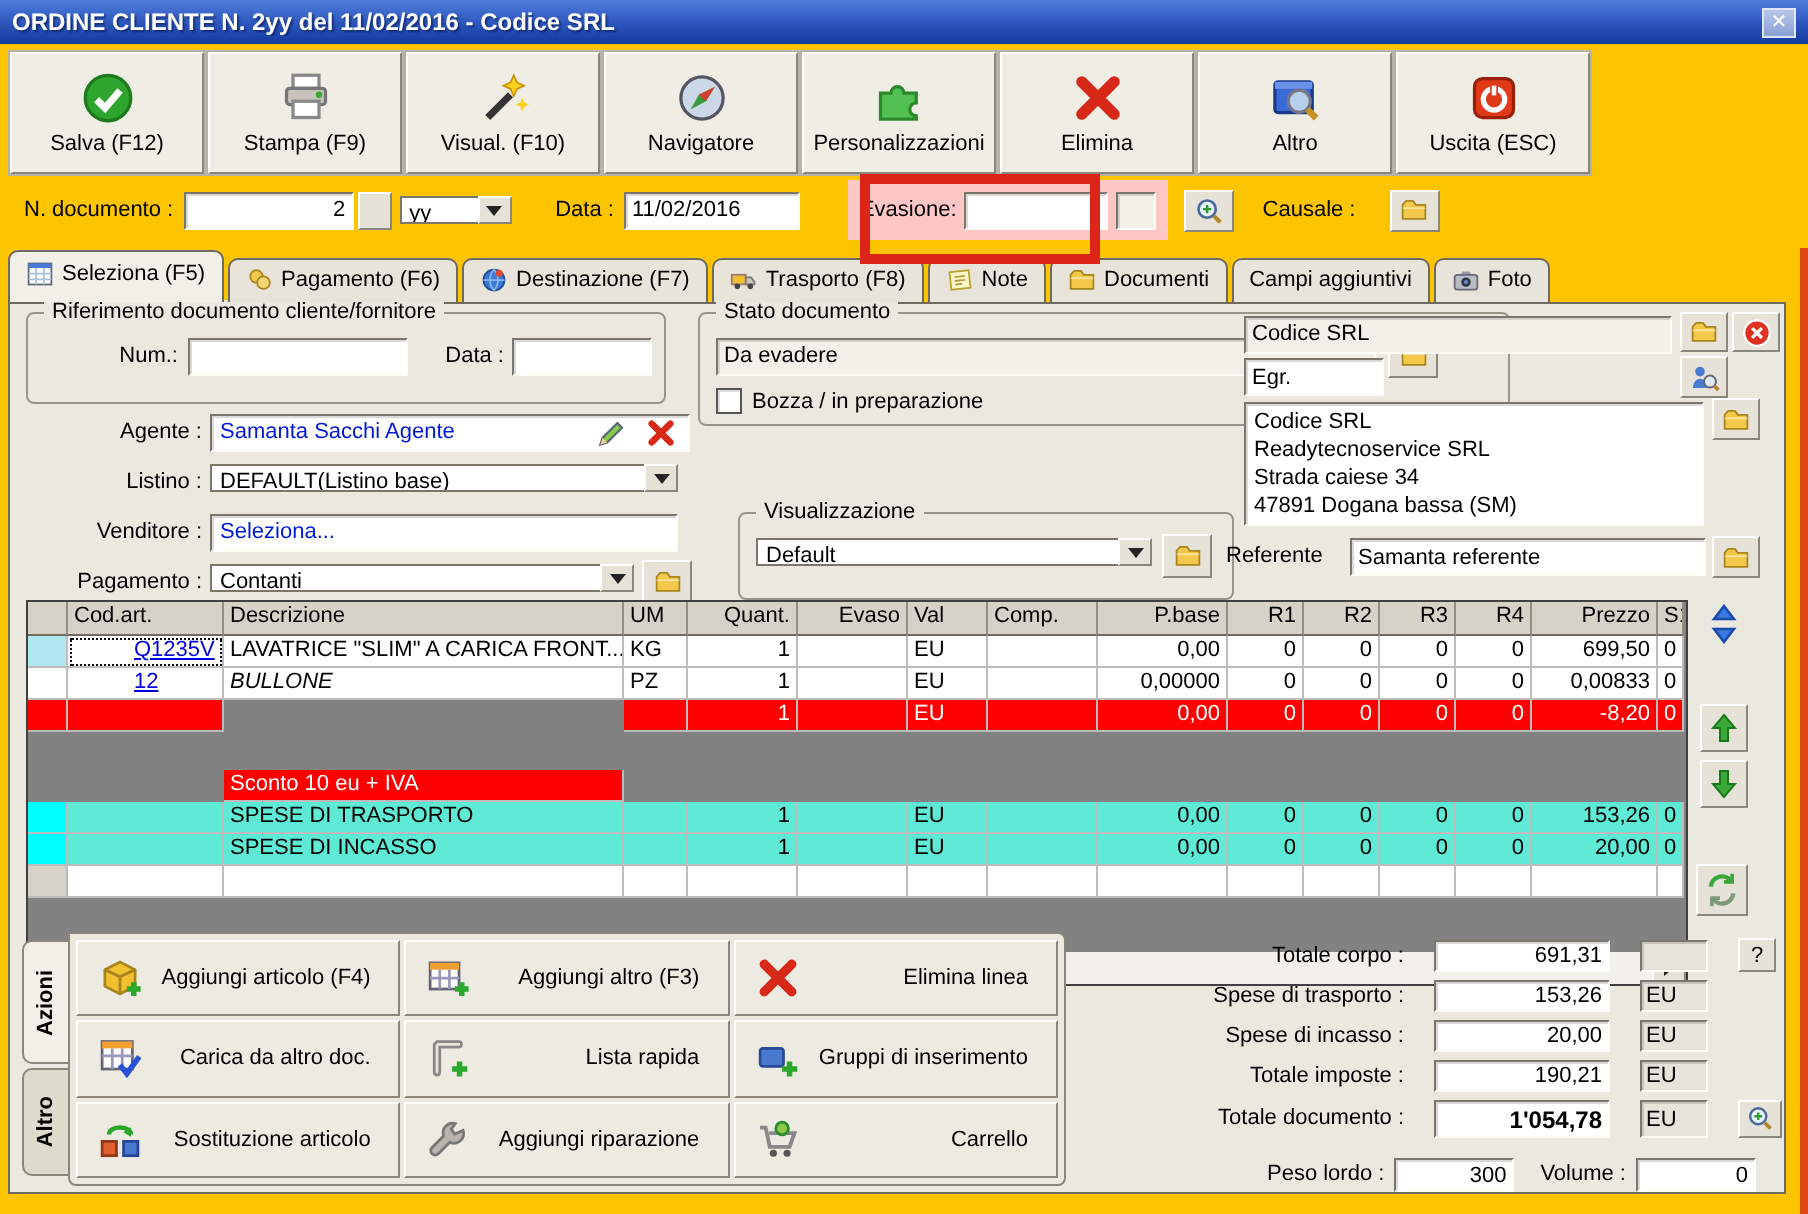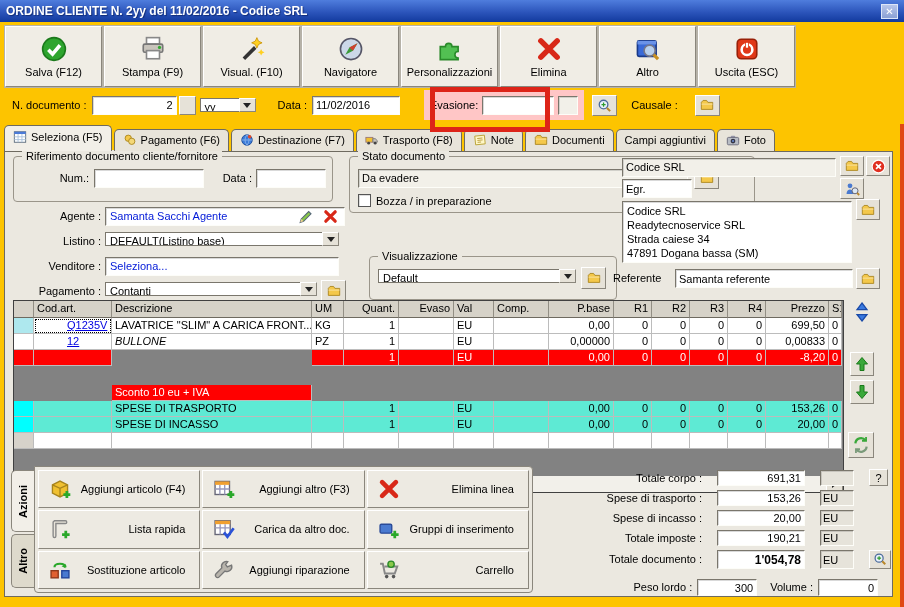--- a/index.html
+++ b/index.html
@@ -677,36 +677,36 @@
           <span class="ic" style="width: 22px; height: 22px;">
             <svg viewBox="0 0 16 16">
               <path d="M3 3L13 13M13 3L3 13" stroke="#d82818" stroke-width="3.4" stroke-linecap="round"></path>
             </svg>
           </span>
           <span class="lbl">Elimina linea</span>
         </div>
         <div class="act-btn">
           <span class="ic" style="width: 22px; height: 22px;">
             <svg viewBox="0 0 16 16">
-              <path d="M4 2h8c1.2 0 1.2 2 0 2H5v9c0 1.6-2 1.6-2 0V3z" fill="#e8e4da" stroke="#888"></path>
-              <path d="M9.5 12h5.5M12.2 9.3v5.4" stroke="#2aa82a" stroke-width="2"></path>
-            </svg>
-          </span>
-          <span class="lbl">Lista rapida</span>
-        </div>
-        <div class="act-btn">
-          <span class="ic" style="width: 22px; height: 22px;">
-            <svg viewBox="0 0 16 16">
               <rect x="1.5" y="2" width="11" height="10" fill="#fff" stroke="#667"></rect>
               <rect x="1.5" y="2" width="11" height="2.5" fill="#f0a030"></rect>
               <path d="M5.2 4.5V12M8.8 4.5V12M1.5 7.2h11" stroke="#99b"></path>
               <path d="M8 10.5l2.5 3.2L15 7.5" stroke="#2a52d8" stroke-width="2" fill="none"></path>
             </svg>
           </span>
           <span class="lbl">Carica da altro doc.</span>
+        </div>
+        <div class="act-btn">
+          <span class="ic" style="width: 22px; height: 22px;">
+            <svg viewBox="0 0 16 16">
+              <path d="M4 2h8c1.2 0 1.2 2 0 2H5v9c0 1.6-2 1.6-2 0V3z" fill="#e8e4da" stroke="#888"></path>
+              <path d="M9.5 12h5.5M12.2 9.3v5.4" stroke="#2aa82a" stroke-width="2"></path>
+            </svg>
+          </span>
+          <span class="lbl">Lista rapida</span>
         </div>
         <div class="act-btn">
           <span class="ic" style="width: 22px; height: 22px;">
             <svg viewBox="0 0 16 16">
               <rect x="1.5" y="4.5" width="8.5" height="6.5" rx="1" fill="#4a7ad0" stroke="#2a4a98"></rect>
               <path d="M9.5 12h5.5M12.2 9.3v5.4" stroke="#2aa82a" stroke-width="2"></path>
             </svg>
           </span>
           <span class="lbl">Gruppi di inserimento</span>
         </div>

